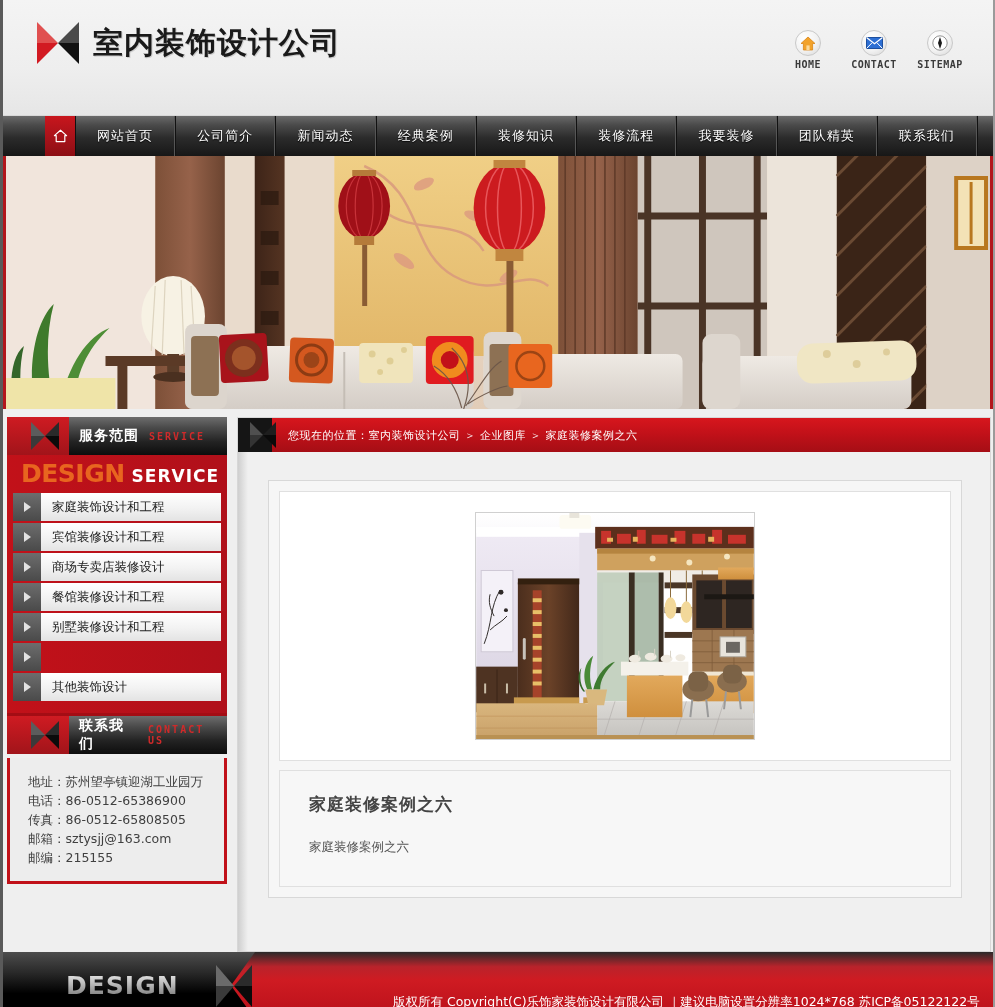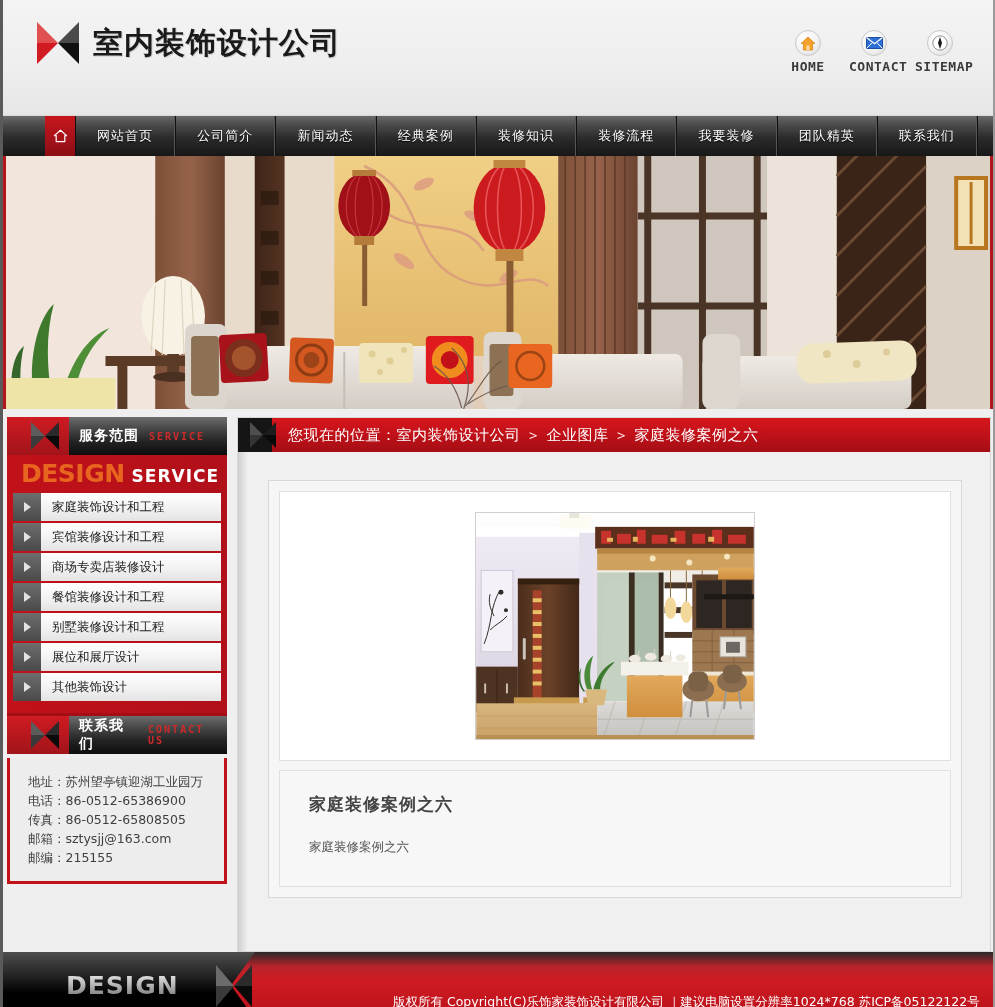--- a/index.html
+++ b/index.html
@@ -50,21 +50,21 @@
   }
   .head-icon { width: 50px; text-align: center; cursor: pointer; }
   .hi-circle {
     width: 26px; height: 26px; border-radius: 50%;
     margin: 0 auto 3px auto;
     background: radial-gradient(circle at 35% 30%, #ffffff 0%, #f2f2f2 55%, #d6d6d6 100%);
     border: 1px solid #c9c9c9;
     display: flex; align-items: center; justify-content: center;
   }
   .hi-label {
-    font-size: 13px; font-weight: bold; color: #3a3a3a;
+    font-size: 10px; font-weight: bold; color: #3a3a3a;
     letter-spacing: 0.5px; font-family: "DejaVu Sans Mono", monospace;
   }
 
   
   .nav {
     position: relative;
     height: 40px;
     display: flex; align-items: stretch;
     background: linear-gradient(to bottom, #6a6a6a 0%, #4b4b4b 22%, #2b2b2b 55%, #171717 100%);
   }
@@ -213,21 +213,21 @@
     position: absolute; left: 12px; top: 50%; transform: translateY(-50%);
     width: 26px; height: 26px;
   }
   .crumb-diamond i { position: absolute; width: 0; height: 0; }
   .cd-tl { border-right: 13px solid transparent; border-bottom: 13px solid #4f4f4f; left:0; top:0; }
   .cd-tr { border-left: 13px solid transparent; border-bottom: 13px solid #1e1e1e; left:13px; top:0; }
   .cd-bl { border-right: 13px solid transparent; border-top: 13px solid #343434; left:0; top:13px; }
   .cd-br { border-left: 13px solid transparent; border-top: 13px solid #0a0a0a; left:13px; top:13px; }
   .crumb-text {
     position: relative; z-index: 3; margin-left: 50px;
-    color: #ffffff; font-size: 15px; letter-spacing: 0.5px;
+    color: #ffffff; font-size: 11px; letter-spacing: 0.5px;
   }
   .content-inner {
     flex: 1;
     padding: 28px 28px 0 30px;
   }
   .card {
     border: 1px solid #d8d8d8;
     background: #f6f6f6;
     padding: 10px;
   }
@@ -589,21 +589,20 @@
         <div class="svc-item">
           <div class="svc-arrow">
               <span></span>
             </div>
           <div class="svc-label">别墅装修设计和工程</div>
         </div>
         <div class="svc-item">
           <div class="svc-arrow">
               <span></span>
             </div>
-          <div class="svc-label">展位和展厅设计</div>
         </div>
         <div class="svc-item">
           <div class="svc-arrow">
               <span></span>
             </div>
           <div class="svc-label">其他装饰设计</div>
         </div>
       </div>
 
       <div class="panel-head">

